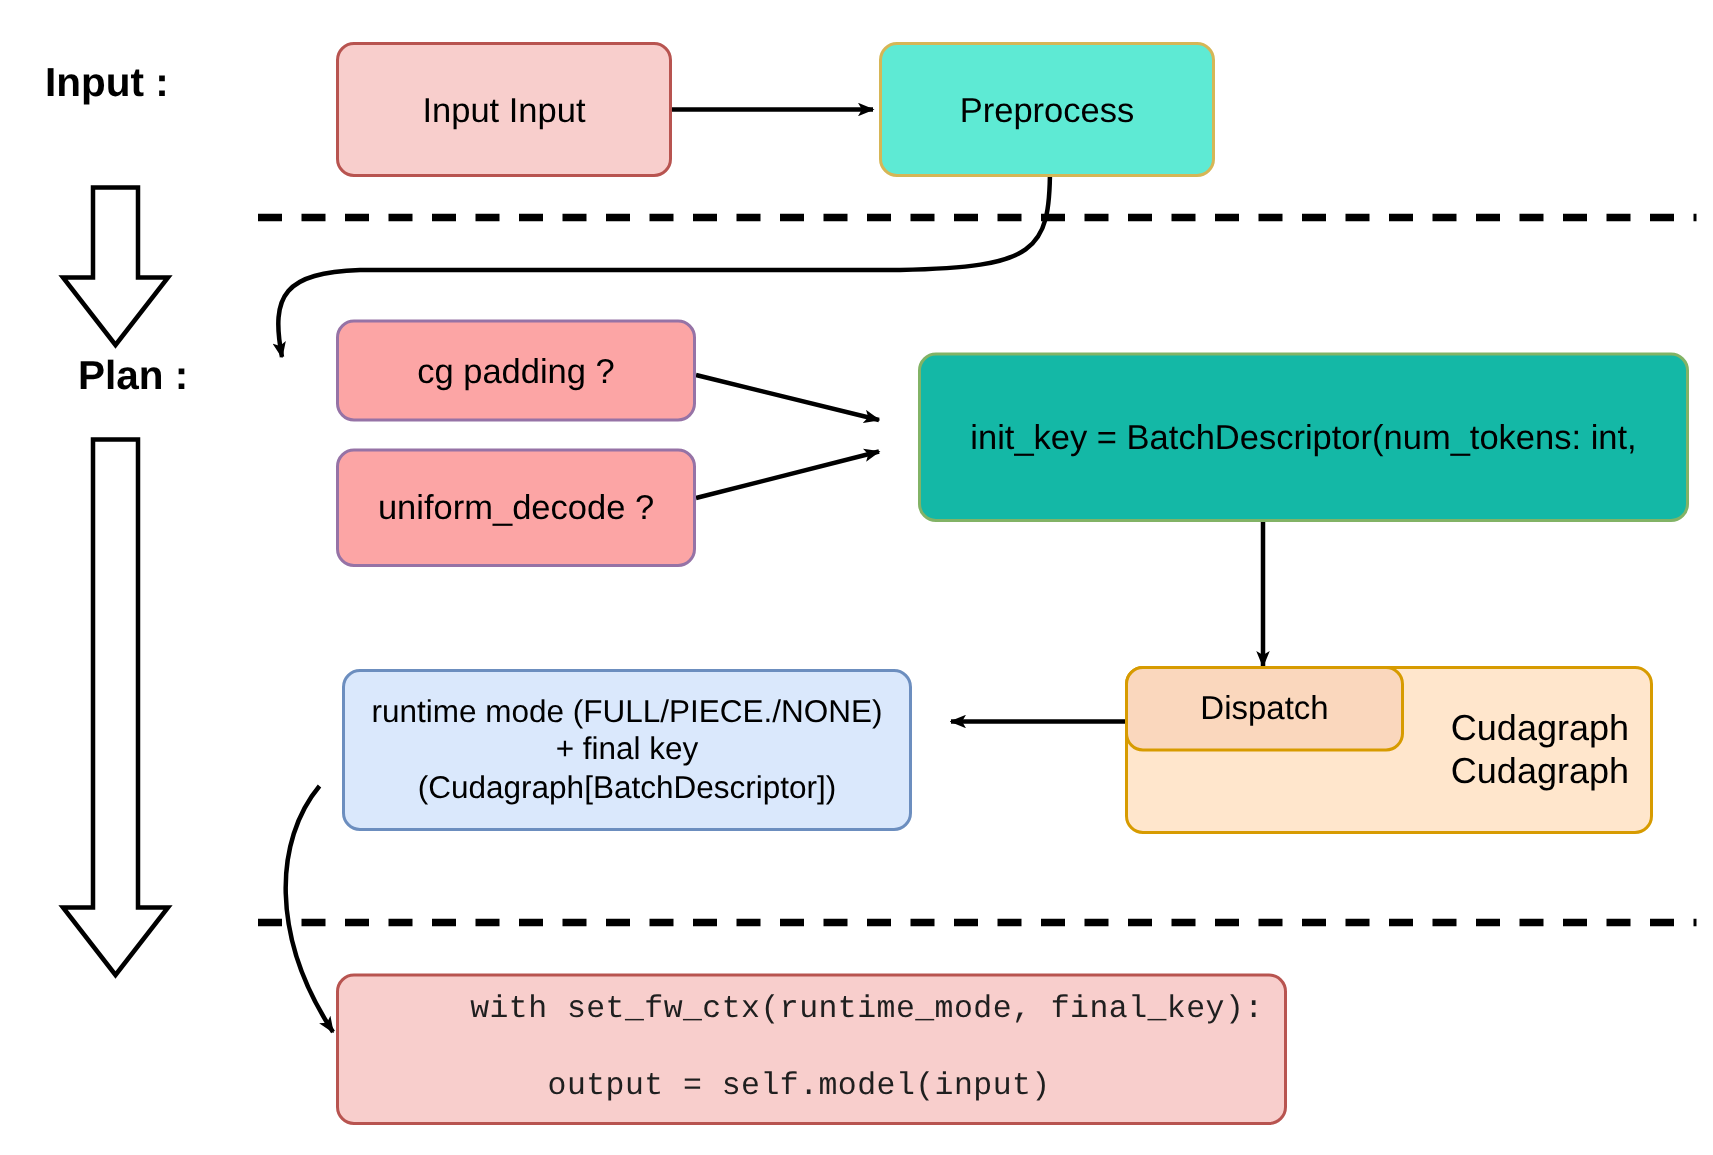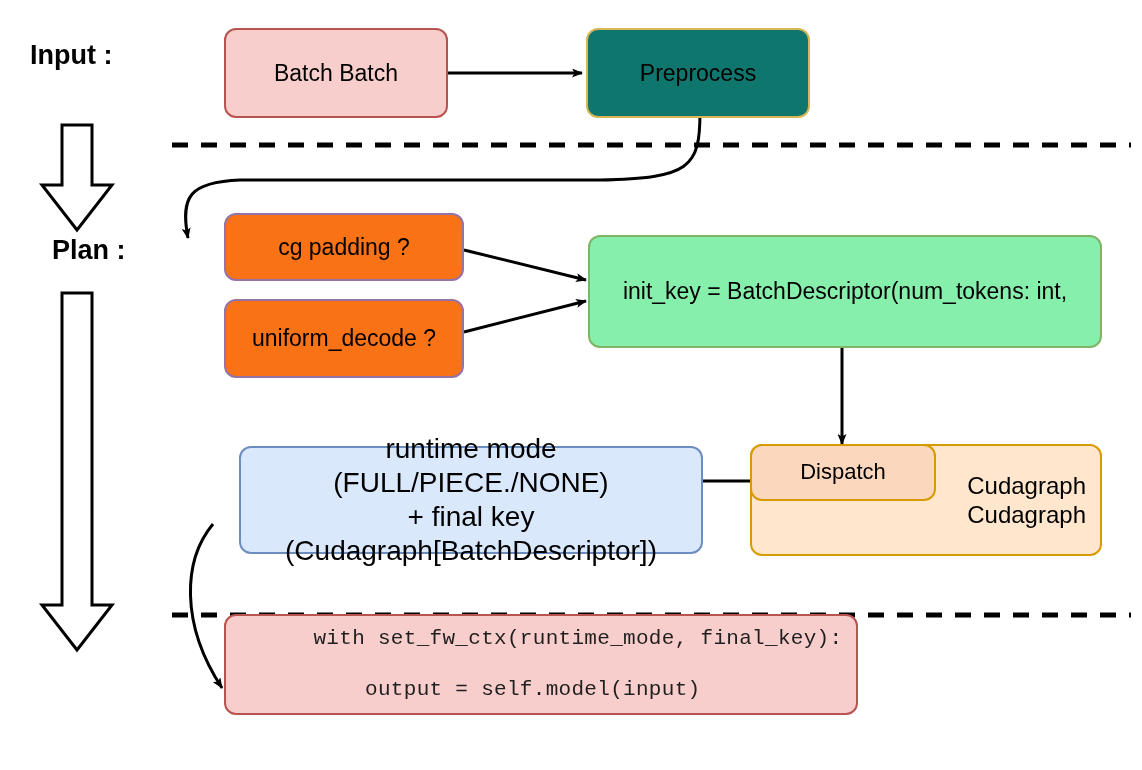--- a/index.html
+++ b/index.html
@@ -46,23 +46,23 @@
     display: flex;
     align-items: center;
     justify-content: center;
     text-align: center;
     color: #000000;
     line-height: 1.22;
   }
   .node-text { display: block; width: 100%; padding: 0 8px; }
 
   .n-red    { background: #F8CECC; border-color: #B85450; }
-  .n-yellow { background: #0f766e; border-color: #D6B656; }
-  .n-purple { background: #f97316; border-color: #9673A6; }
-  .n-green  { background: #86efac; border-color: #82B366; }
+  .n-yellow { background: #5eead4; border-color: #D6B656; }
+  .n-purple { background: #fca5a5; border-color: #9673A6; }
+  .n-green  { background: #14b8a6; border-color: #82B366; margin-left: 24px; }
   .n-blue   { background: #DAE8FC; border-color: #6C8EBF; }
   .n-orange-outer { background: #FFE6CC; border-color: #D79B00; }
   .n-orange-inner { background: #FAD7BD; border-color: #D79B00; }
 
   .code-node {
     font-family: "Liberation Mono", "DejaVu Sans Mono", monospace;
     font-size: 21px;
     text-align: left;
     justify-content: flex-start;
     color: #1f1f1f;
@@ -104,21 +104,21 @@
 
     <polygon points="62,293 92,293 92,605 112,605 77,650 42,605 62,605" fill="#ffffff" stroke="#000000" stroke-width="3" stroke-linejoin="miter"></polygon>
   </svg>
 
   <div class="stage-label" style="left:30px; top:40px;">Input :</div>
 
   <div class="stage-label" style="left:52px; top:235px;">Plan :</div>
 
 
   <div class="node n-red" style="left:224px; top:28px; width:224px; height:90px; font-size:23px;">
-    <span class="node-text">Batch Batch</span>
+    <span class="node-text">Input Input</span>
   </div>
 
   <div class="node n-yellow" style="left:586px; top:28px; width:224px; height:90px; font-size:23px;">
     <span class="node-text">Preprocess</span>
   </div>
 
   <div class="node n-purple" style="left:224px; top:213px; width:240px; height:68px; font-size:23px;">
     <span class="node-text">cg padding ?</span>
   </div>
 
@@ -137,27 +137,27 @@
     <span class="node-text" style="width:auto; padding-right:14px; text-align:center;">
       <span>Cudagraph</span><br>
       <span>Cudagraph</span>
     </span>
   </div>
 
   <div class="node n-orange-inner" style="left:750px; top:444px; width:186px; height:57px; font-size:22px;">
     <span class="node-text">Dispatch</span>
   </div>
 
-  <div class="node n-blue" style="left:239px; top:446px; width:464px; height:108px; font-size:28px;">
+  <div class="node n-blue" style="left:228px; top:446px; width:380px; height:108px; font-size:21px;">
     <span class="node-text">
       <span>runtime mode (FULL/PIECE./NONE)</span><br>
       <span>+ final key (Cudagraph[BatchDescriptor])</span>
     </span>
   </div>
 
-  <div class="node n-red code-node" style="left:224px; top:614px; width:634px; height:101px;">
+  <div class="node n-red code-node" style="left:224px; top:649px; width:634px; height:101px;">
     <span class="node-text">
       <span>with set_fw_ctx(runtime_mode, final_key):</span><br>
       <span>    output = self.model(input)</span>
     </span>
   </div>
 
 </div>
 
 </body></html>

